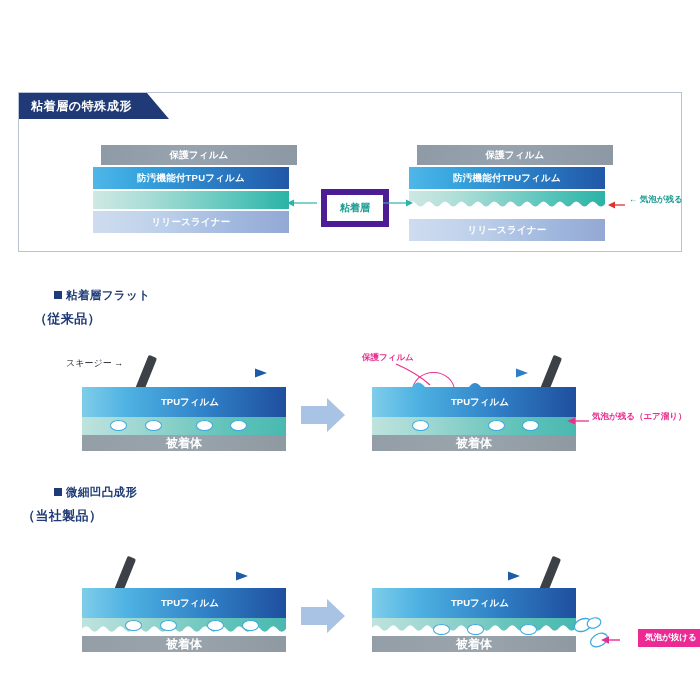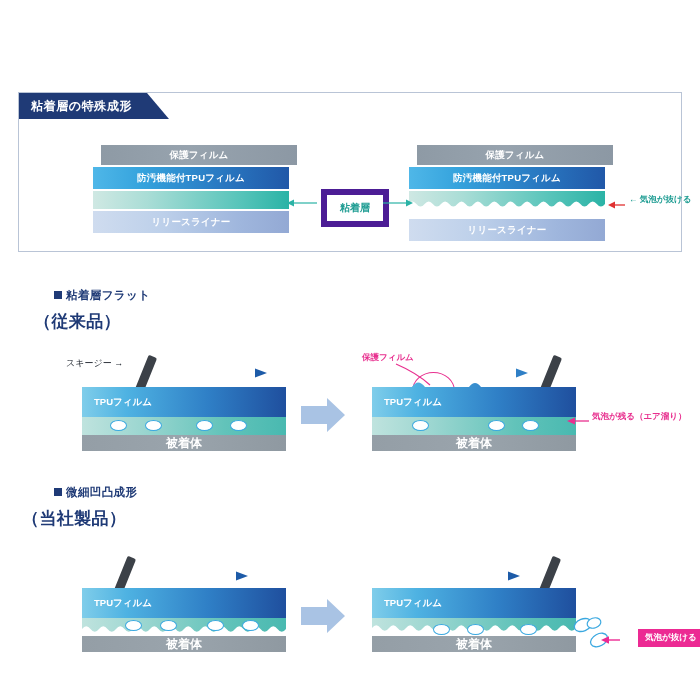--- a/index.html
+++ b/index.html
@@ -62,32 +62,32 @@
     position:absolute;left:320px;top:188px;width:56px;height:26px;
     border:6px solid #4c1d95;background:#ffffff;
   }
   .adh-callout span{
     position:absolute;left:0;right:0;top:50%;transform:translateY(-50%);
     text-align:center;color:#1f9d93;font-size:10px;font-weight:bold;white-space:nowrap;
   }
 
   
   .sec-head{position:absolute;color:#1f3a76;font-size:11.5px;font-weight:bold;letter-spacing:.4px;white-space:nowrap;padding-left:32px;}
-  .sec-sub{position:absolute;color:#1f3a76;font-size:17px;font-weight:bold;letter-spacing:.4px;white-space:nowrap;}
+  .sec-sub{position:absolute;color:#1f3a76;font-size:13px;font-weight:bold;letter-spacing:.4px;white-space:nowrap;}
   .sq{display:inline-block;width:8px;height:8px;background:#1f3a76;margin-right:4px;}
 
   
   .diag{position:absolute;width:230px;height:64px;}
   .d-tpu{
     position:absolute;left:0;top:0;width:100%;height:30px;
     background:linear-gradient(90deg,#7fcdea 0%,#4eb2e2 22%,#2f7fc6 62%,#1f4f9e 100%);
   }
   .d-tpu .t{
     position:absolute;left:12px;right:0;top:50%;transform:translateY(-50%);
-    text-align:left;color:#ffffff;font-size:9.5px;font-weight:bold;white-space:nowrap;
+    text-align:center;color:#ffffff;font-size:9.5px;font-weight:bold;white-space:nowrap;
   }
   .d-adh{
     position:absolute;left:0;top:30px;width:100%;height:18px;
     background:linear-gradient(90deg,#bfe3de 0%,#9bd6d0 30%,#62c3ba 70%,#49b9b0 100%);
   }
   .d-sub{
     position:absolute;left:0;top:48px;width:100%;height:16px;
     background:linear-gradient(90deg,#949ea6 0%,#9aa4ac 50%,#8f99a1 100%);
   }
   .d-sub .t{
@@ -176,21 +176,21 @@
     </svg>
     <svg style="position:absolute;left:362px;top:104px;" width="32" height="12">
       <line x1="2" y1="6" x2="28" y2="6" stroke="#2bb3a6" stroke-width="1.2"></line>
       <path d="M32,6 L25,2.6 L25,9.4 Z" fill="#2bb3a6"></path>
     </svg>
 
     <svg style="position:absolute;left:588px;top:106px;" width="20" height="12">
       <line x1="18" y1="6" x2="6" y2="6" stroke="#e03131" stroke-width="1.3"></line>
       <path d="M1,6 L8,2.6 L8,9.4 Z" fill="#e03131"></path>
     </svg>
-    <div style="position:absolute;left:610px;top:101px;color:#1f9d93;font-size:8.5px;font-weight:bold;white-space:nowrap;">← 気泡が抜ける</div>
+    <div style="position:absolute;left:610px;top:101px;color:#1f9d93;font-size:8.5px;font-weight:bold;white-space:nowrap;">← 気泡が残る</div>
   </div>
 
   <div class="sec-head" style="left:22px;top:288px;">
     <span class="sq"></span><span>粘着層フラット</span>
   </div>
   <div class="sec-sub" style="left:34px;top:310px;">（従来品）</div>
 
   <div class="label-sq" style="left:66px;top:357px;">スキージー →</div>
   <div class="squeegee" style="left:141px;top:355px;transform:rotate(22deg);"></div>
   <svg style="position:absolute;left:167px;top:367px;" width="100" height="12">

